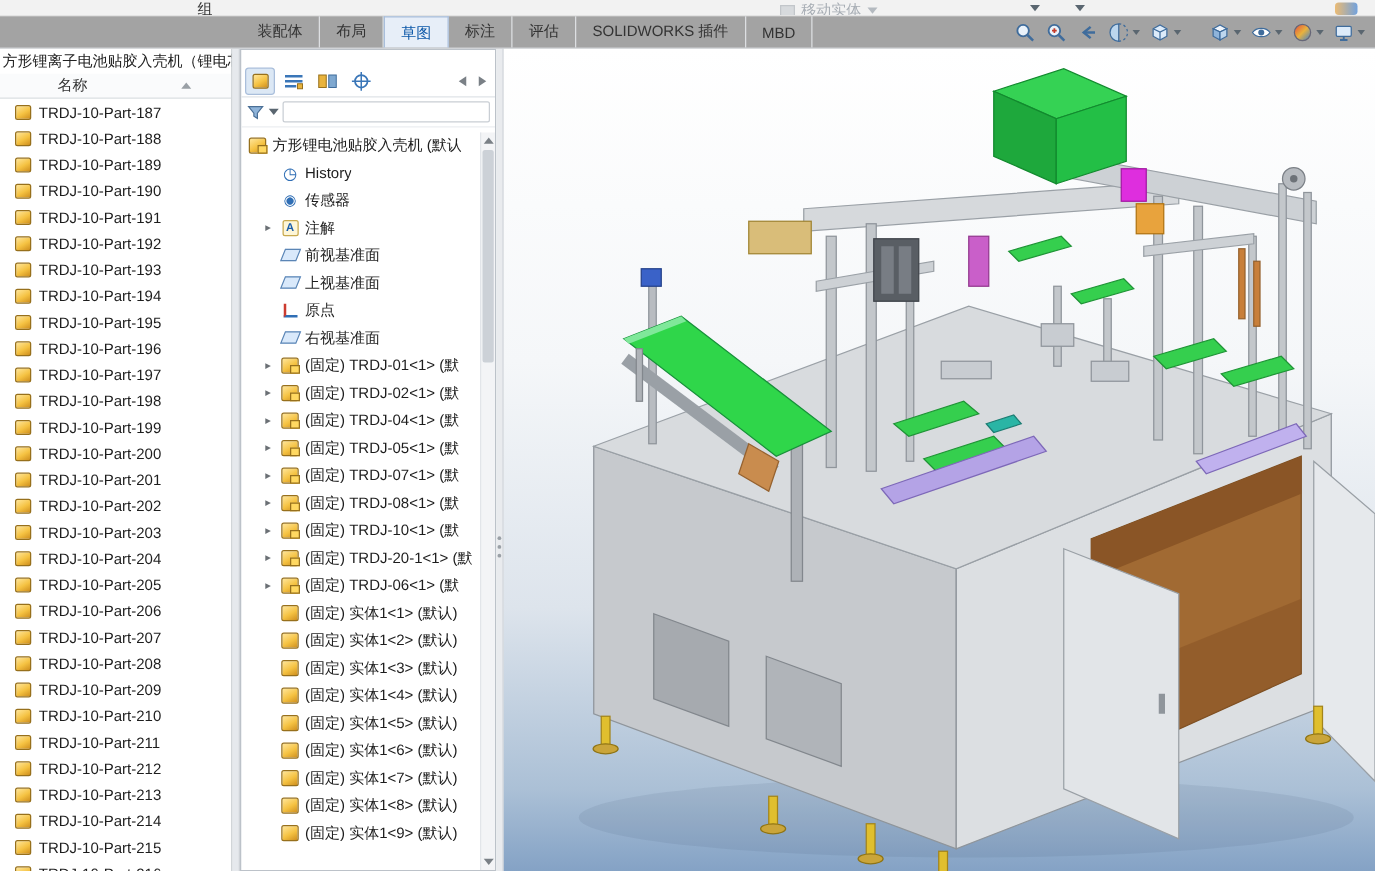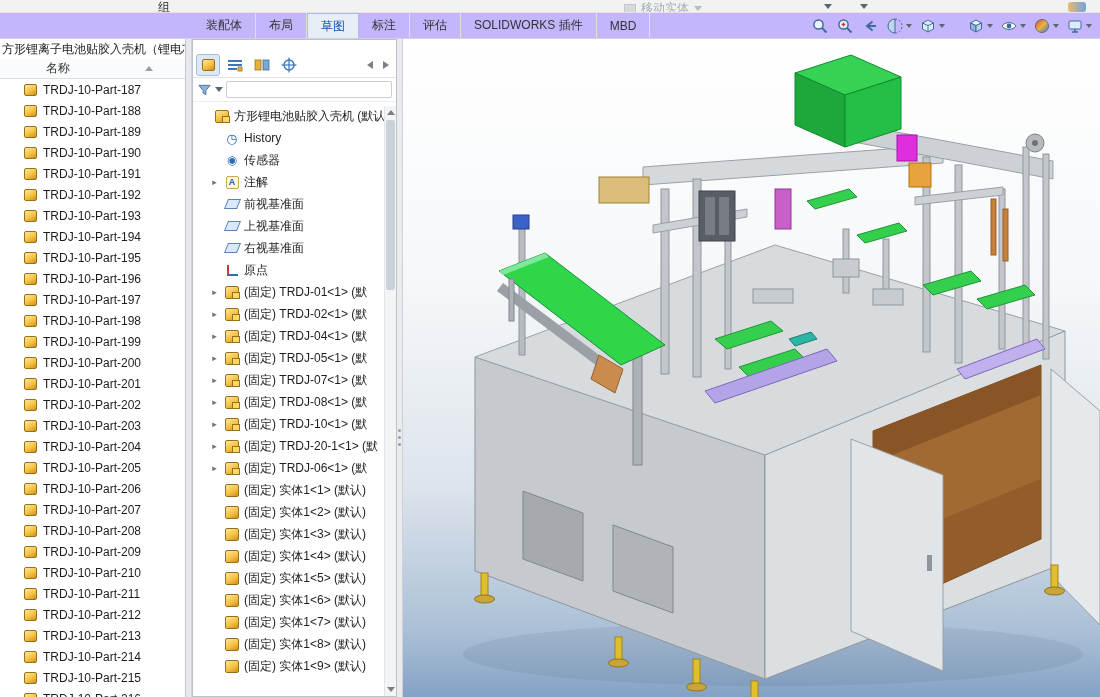--- a/index.html
+++ b/index.html
@@ -11,55 +11,55 @@
   .topstrip-label { position:absolute; left:158px; top:-1px; color:#333; font-size:12px; }
   .ghost-tool { position:absolute; left:600px; top:0; display:flex; align-items:center; gap:5px; color:#a7adb4;padding-left:24px; }
   .ghost-ico { width:12px; height:10px; background:#d7dadd; border:1px solid #c2c6ca; }
   .caret { width:0; height:0; border-left:4px solid transparent; border-right:4px solid transparent; border-top:5px solid #5a6670; display:inline-block; }
   .caret.dim { border-top-color:#b4bac0; }
   .topstrip .far-caret1 { position:absolute; right:268px; top:4px; }
   .topstrip .far-caret2 { position:absolute; right:232px; top:4px; }
   .topstrip .far-chip { position:absolute; right:14px; top:2px; width:18px; height:10px; border-radius:3px; background:linear-gradient(90deg,#e8a33d,#3b7fd4); opacity:.7; }
 
   
-  .tabsrow { position:absolute; left:0; top:13px; width:1100px; height:26px; background:#c4b5fd; border-bottom:1px solid #cfd2d6; display:flex; align-items:stretch; }
+  .tabsrow { position:absolute; left:0; top:13px; width:1100px; height:26px; background:#a3a3a3; border-bottom:1px solid #cfd2d6; display:flex; align-items:stretch; }
   .tabs { display:flex; margin-left:193px; }
   .rtab { display:flex; align-items:center; padding:0 13px; color:#333; border-right:1px solid #dddfe2; cursor:default; white-space:nowrap; }
   .rtab[data-active="true"] { background:#e7eef8; border:1px solid #a9bedb; border-bottom:none; color:#0b57a8;text-align:center; }
   .viewtools { margin-left:auto; display:flex; align-items:center; gap:1px; padding-right:5px; }
   .vbtn { height:24px; display:flex; align-items:center; justify-content:center; gap:2px; padding:0 3px; border-radius:3px; }
   .vbtn .caret { border-left-width:3px; border-right-width:3px; border-top-width:4px; }
   .vgap { width:14px; }
 
   
   .leftpanel { position:absolute; left:0; top:39px; width:186px; height:658px; background:#fff; border-right:1px solid #c2c7cc; overflow:hidden; }
   .lp-title { height:20px; line-height:20px; padding-left:2px; white-space:nowrap; overflow:hidden; color:#222; }
   .lp-header { height:20px; display:flex; align-items:center; padding-left:46px; background:#fafbfc; border-bottom:1px solid #dcdfe2; color:#333; position:relative; }
   .sort-up { position:absolute; right:32px; top:7px; width:0; height:0; border-left:4px solid transparent; border-right:4px solid transparent; border-bottom:5px solid #9aa0a6; }
   .lp-list { height:618px; overflow:hidden; }
-  .lp-row { height:21px; display:flex; align-items:center; gap:6px; padding-left:24px; white-space:nowrap; }
+  .lp-row { height:21px; display:flex; align-items:center; gap:6px; padding-left:12px; white-space:nowrap; }
   .lp-label { color:#1d1d1d; }
   .cube { display:inline-block; width:13px; height:12px; background:linear-gradient(150deg,#ffe69a 0%,#f5c242 55%,#cf8f1e 100%); border:1px solid #97701c; border-radius:2px; position:relative; flex:0 0 auto; }
 
   .split1 { position:absolute; left:186px; top:39px; width:6px; height:658px; background:#e6e9ed; border-right:1px solid #cfd3d8; }
 
   
   .treepanel { position:absolute; left:192px; top:39px; width:205px; height:658px; background:#fff; border:1px solid #bcc2c9; overflow:hidden; }
   .tp-gap { height:12px; }
   .tp-toolbar { height:26px; display:flex; align-items:center; gap:3px; padding:0 3px; border-bottom:1px solid #dfe3e7; }
   .tbtn { width:24px; height:22px; display:flex; align-items:center; justify-content:center; border-radius:3px; }
   .tbtn.active { background:#dce8f5; border:1px solid #a9bedb; }
   .tp-nav { margin-left:auto; display:flex; gap:2px; }
   .tri-left { width:0; height:0; border-top:4px solid transparent; border-bottom:4px solid transparent; border-right:6px solid #7a8086; }
   .tri-right { width:0; height:0; border-top:4px solid transparent; border-bottom:4px solid transparent; border-left:6px solid #7a8086; }
   .tp-filter { height:24px; display:flex; align-items:center; gap:3px; padding:0 4px; border-bottom:1px solid #eceef1; }
   .tp-filter input { flex:1; height:17px; border:1px solid #c9ced4; border-radius:2px; font-size:11px; padding:0 3px; outline:none; }
   .tp-tree { padding-top:3px; }
   .trow { display:flex; align-items:center; gap:4px; height:22px; padding-left:16px; white-space:nowrap; overflow:hidden; }
-  .trow.root { padding-left:21px; }
+  .trow.root { padding-left:5px; }
   .arrow { width:11px; flex:0 0 auto; font-size:9px; color:#6b7075; text-align:center; }
   .trow[data-arrow="true"] .arrow::before { content:"▸"; }
   .tlabel { color:#1d1d1d; overflow:hidden; }
   .ticon { width:16px; height:14px; flex:0 0 auto; display:inline-flex; align-items:center; justify-content:center; position:relative; }
   .ticon[data-icon="assembly"]::before, .ticon[data-icon="part"]::before { content:""; width:12px; height:11px; background:linear-gradient(150deg,#ffe69a,#f5c242 55%,#cf8f1e); border:1px solid #97701c; border-radius:2px; }
   .ticon[data-icon="assembly"]::after { content:""; position:absolute; right:0; bottom:0; width:6px; height:5px; background:#ffd861; border:1px solid #97701c; }
   .ticon[data-icon="history"]::before { content:"◷"; color:#2f6eb5; font-size:13px; line-height:1; }
   .ticon[data-icon="sensor"]::before { content:"◉"; color:#2f6eb5; font-size:12px; line-height:1; }
   .ticon[data-icon="annotation"]::before { content:"A"; width:11px; height:11px; background:#fdf6d8; border:1px solid #c8a94e; color:#1a5dab; font-size:9px; font-weight:bold; display:flex; align-items:center; justify-content:center; border-radius:2px; }
   .ticon[data-icon="plane"]::before { content:""; width:11px; height:8px; background:#d9e9fb; border:1px solid #5b85b5; transform:skewX(-22deg); }
@@ -435,28 +435,28 @@
           </div>
 
           <div class="trow" data-arrow="false">
             <span class="arrow"></span>
             <span class="ticon" data-icon="plane"></span>
             <span class="tlabel">上视基准面</span>
           </div>
 
           <div class="trow" data-arrow="false">
             <span class="arrow"></span>
+            <span class="ticon" data-icon="origin"></span>
+            <span class="tlabel">原点</span>
+          </div>
+
+          <div class="trow" data-arrow="false">
+            <span class="arrow"></span>
             <span class="ticon" data-icon="plane"></span>
             <span class="tlabel">右视基准面</span>
-          </div>
-
-          <div class="trow" data-arrow="false">
-            <span class="arrow"></span>
-            <span class="ticon" data-icon="origin"></span>
-            <span class="tlabel">原点</span>
           </div>
 
           <div class="trow" data-arrow="true">
             <span class="arrow"></span>
             <span class="ticon" data-icon="assembly"></span>
             <span class="tlabel">(固定) TRDJ-01&lt;1&gt; (默</span>
           </div>
 
           <div class="trow" data-arrow="true">
             <span class="arrow"></span>

